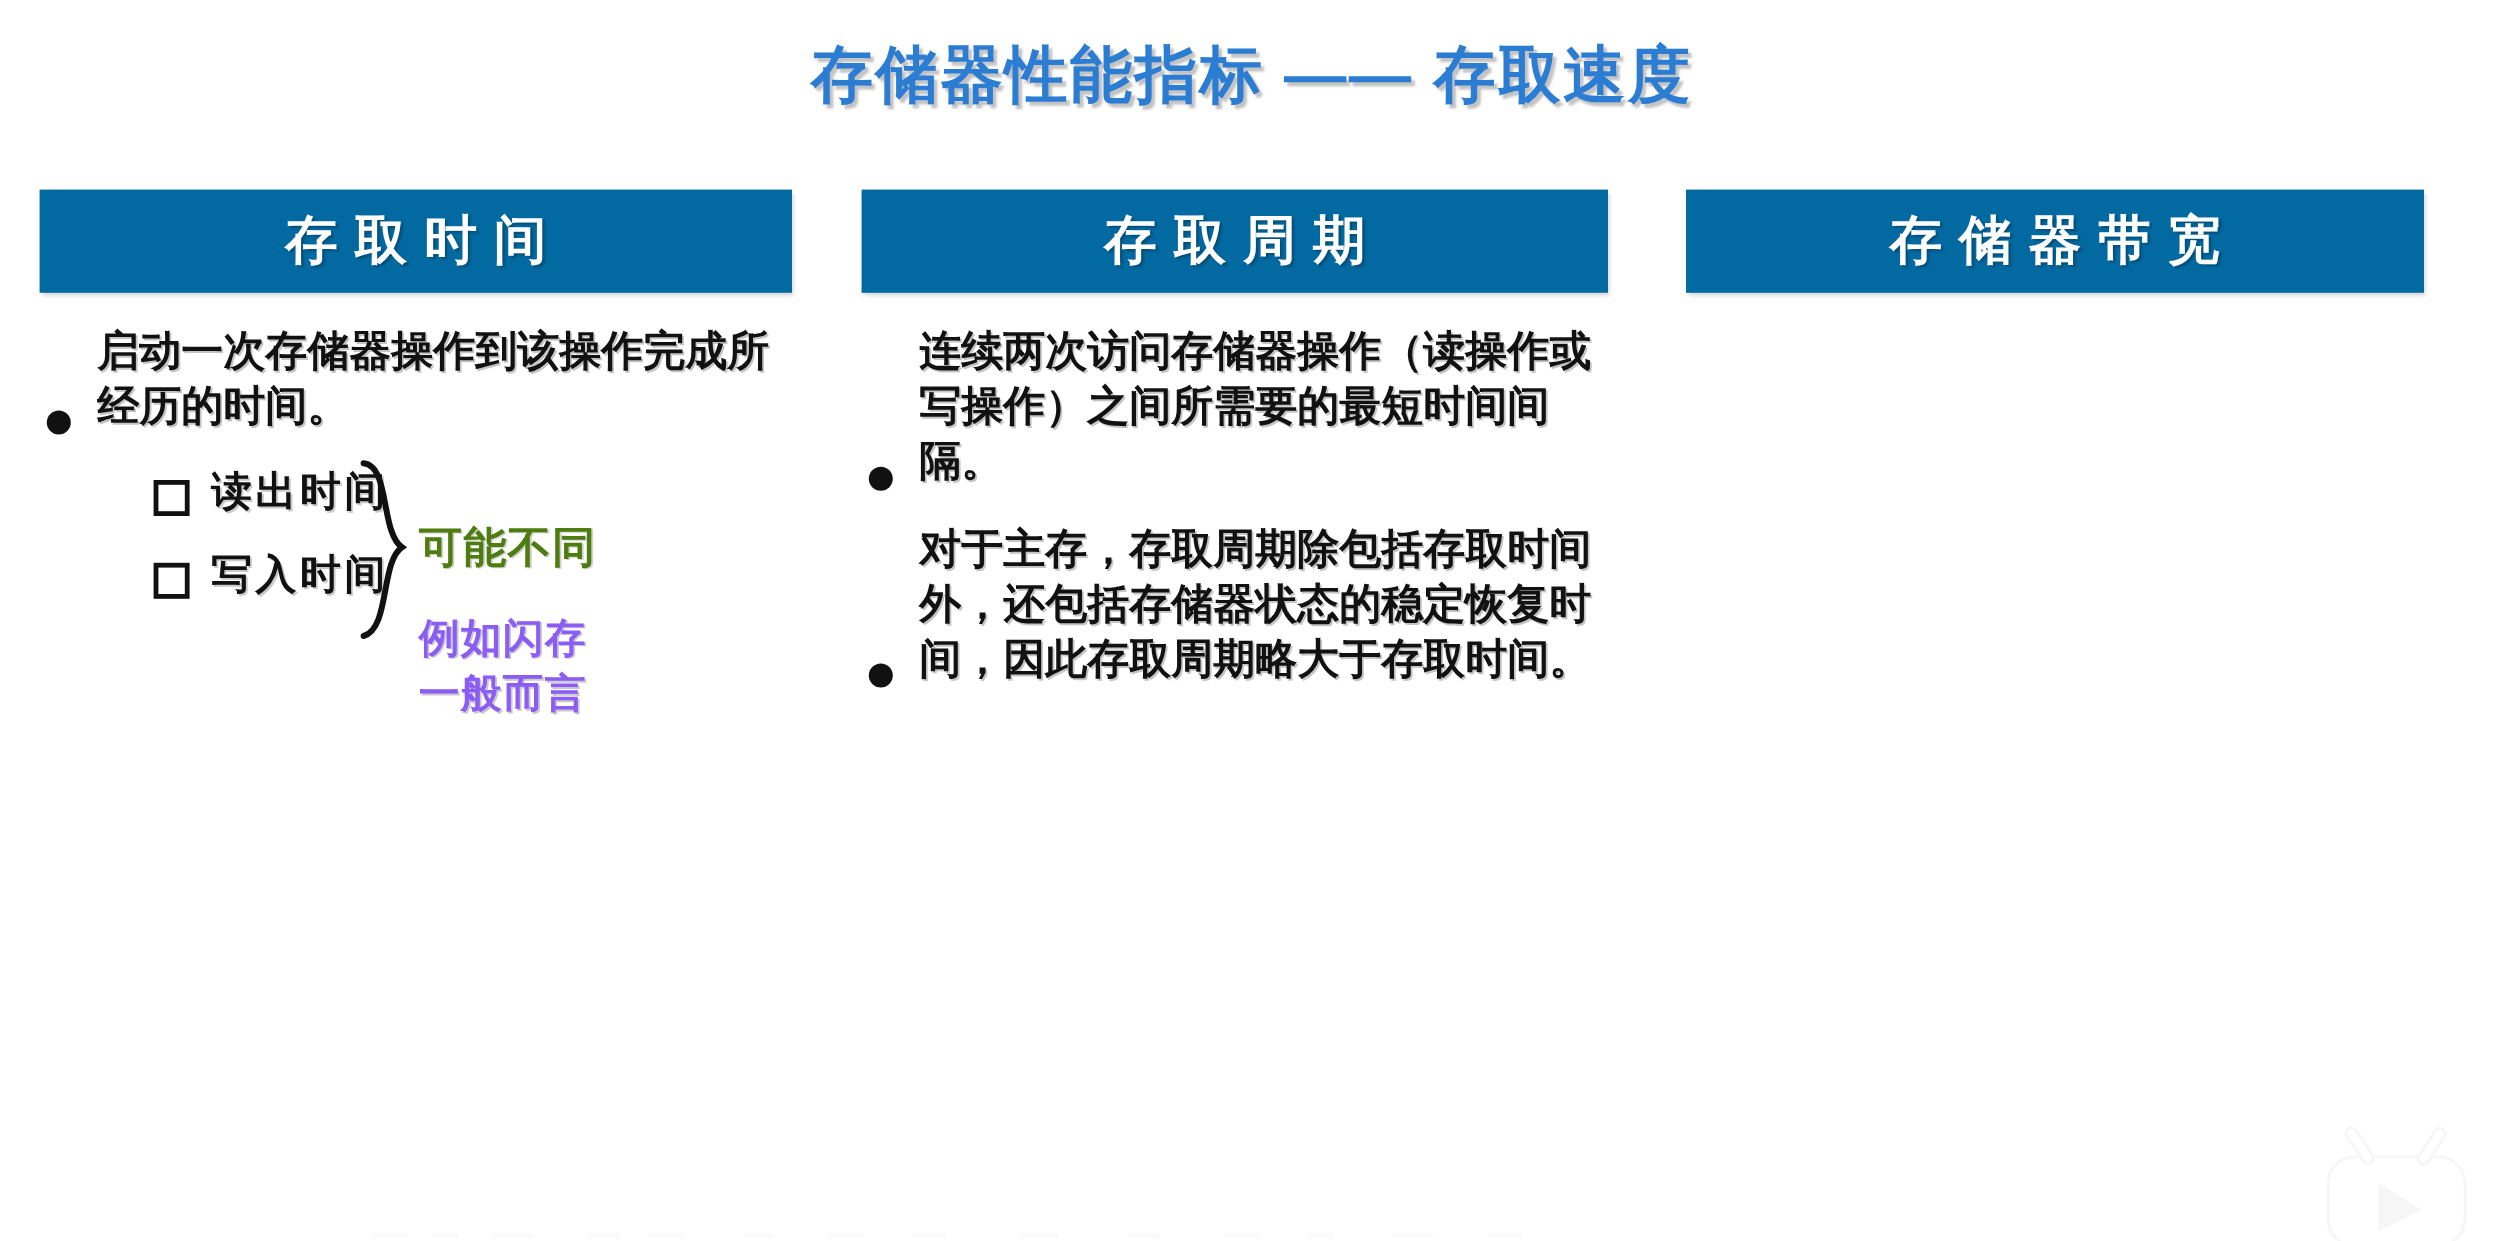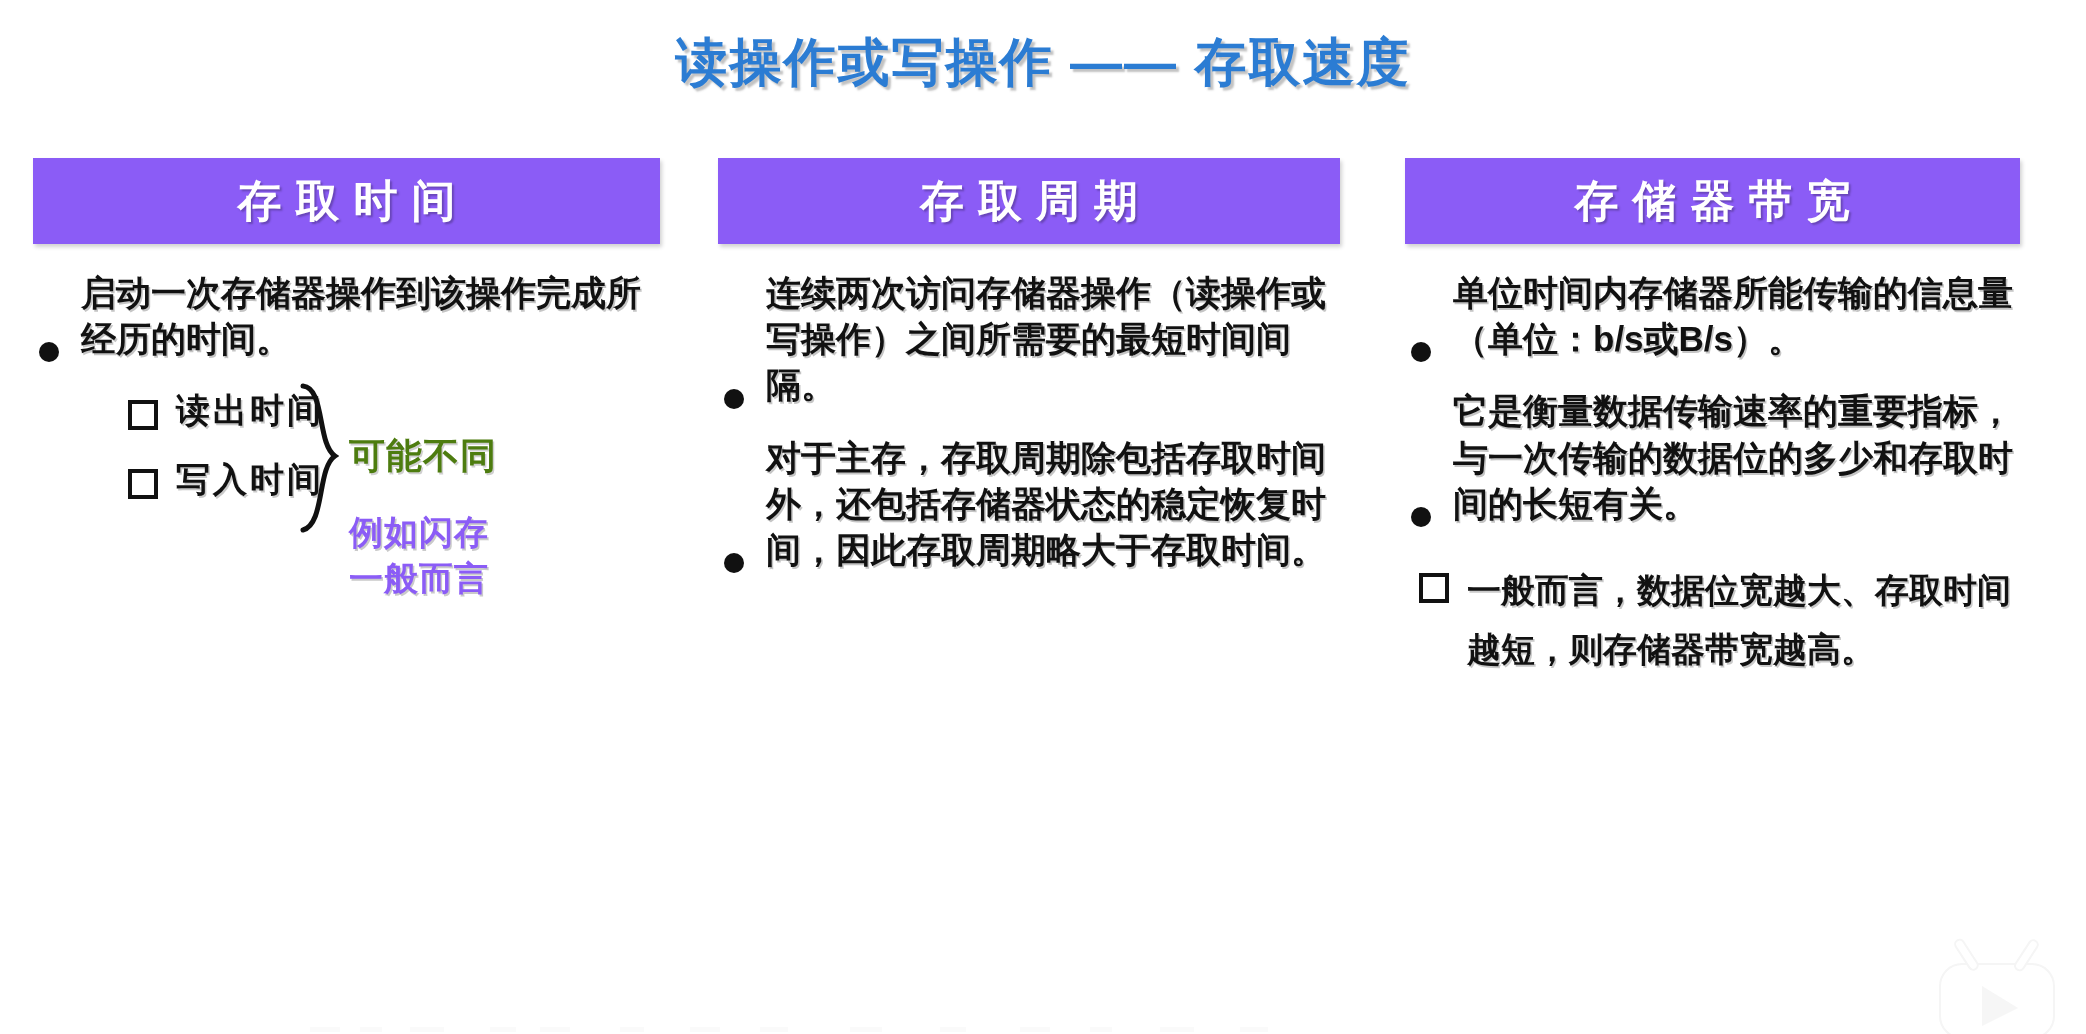--- a/index.html
+++ b/index.html
@@ -20,21 +20,21 @@
   }
 
   
   .col{position:absolute;top:158px;}
   .col1{left:33px;width:627px;}
   .col2{left:718px;width:622px;}
   .col3{left:1405px;width:615px;}
 
   .hdr{
     height:86px;line-height:86px;text-align:center;
-    background:#8b5cf6;color:#ffffff;
+    background:#0369a1;color:#ffffff;
     font-size:44px;font-weight:bold;letter-spacing:14px;
     text-indent:14px;
     text-shadow:2px 2px 2px rgba(0,0,0,.25);
     box-shadow:2px 3px 4px rgba(0,0,0,.18);
   }
 
   .body{position:relative;margin-top:26px;}
 
   
   .bullet{display:flex;align-items:flex-end;margin-bottom:26px;}
@@ -90,21 +90,21 @@
   .wm-line{
     position:absolute;left:290px;bottom:0px;width:1100px;height:10px;
     opacity:.35;
   }
 </style>
 </head>
 <body>
 
 <div class="slide">
 
-  <div class="title">读操作或写操作 —— 存取速度</div>
+  <div class="title">存储器性能指标 —— 存取速度</div>
 
   <div class="col col1">
     <div class="hdr">存取时间</div>
     <div class="body">
 
       <div class="bullet">
         <span class="dot"></span>
         <span class="btxt">启动一次存储器操作到该操作完成所经历的时间。</span>
       </div>
 
@@ -141,34 +141,20 @@
       </div>
       <div class="bullet">
         <span class="dot"></span>
         <span class="btxt">对于主存，存取周期除包括存取时间外，还包括存储器状态的稳定恢复时间，因此存取周期略大于存取时间。</span>
       </div>
     </div>
   </div>
 
   <div class="col col3">
     <div class="hdr">存储器带宽</div>
-    <div class="body">
-      <div class="bullet">
-        <span class="dot"></span>
-        <span class="btxt">单位时间内存储器所能传输的信息量（单位：b/s或B/s）。</span>
-      </div>
-      <div class="bullet">
-        <span class="dot"></span>
-        <span class="btxt">它是衡量数据传输速率的重要指标，与一次传输的数据位的多少和存取时间的长短有关。</span>
-      </div>
-      <div class="sub" style="margin-top:34px;margin-left:14px;">
-        <span class="sq"></span>
-        <span class="stxt loose">一般而言，数据位宽越大、存取时间越短，则存储器带宽越高。</span>
-      </div>
-    </div>
   </div>
 
   <div class="timeline">
     
     
     
 
     
     
     

